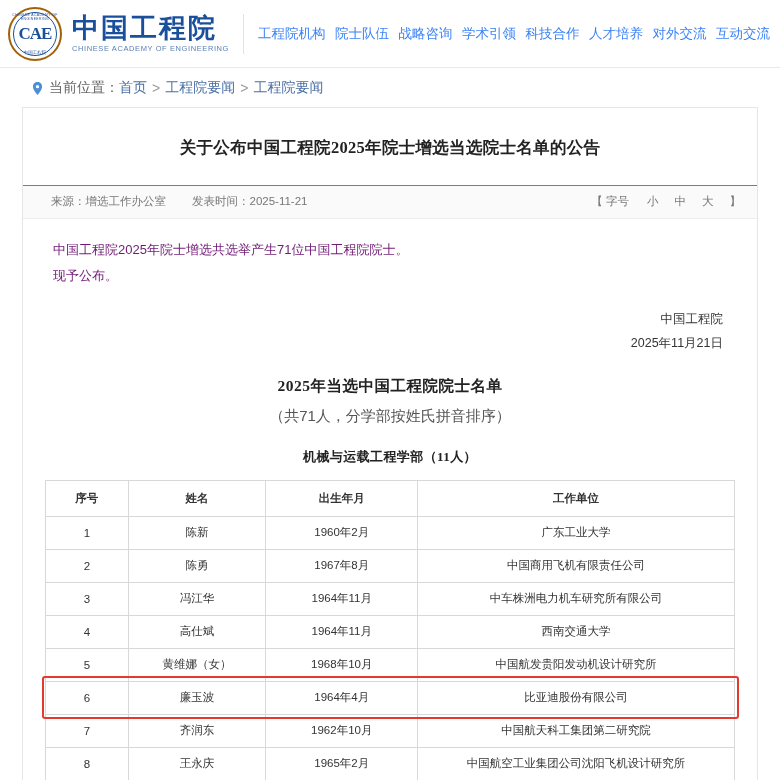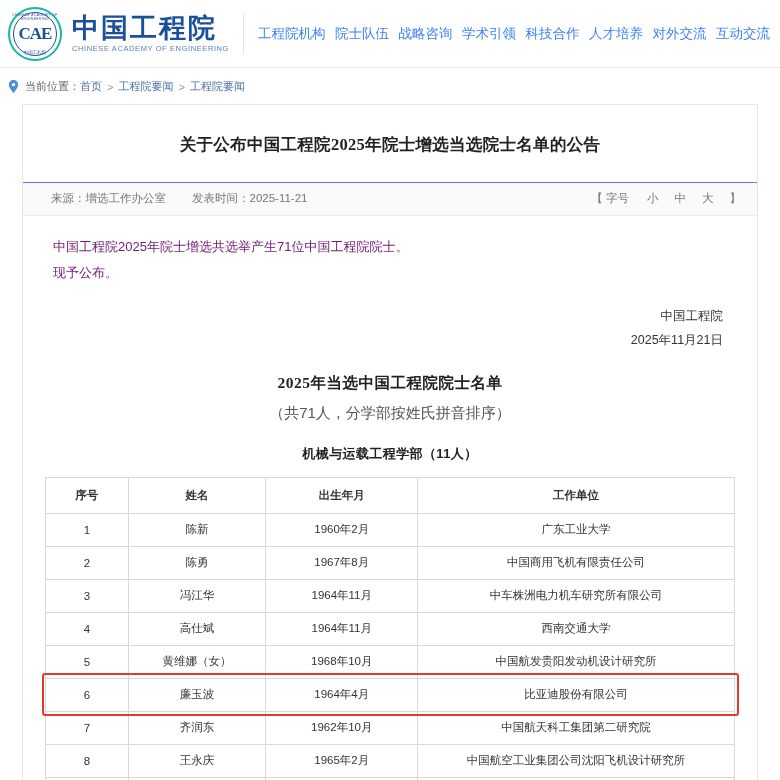--- a/index.html
+++ b/index.html
@@ -19,21 +19,21 @@
     display: flex;
     align-items: center;
     padding: 0 6px 0 4px;
     background: #ffffff;
     border-bottom: 1px solid #e9e9e9;
   }
   .logo-badge {
     width: 54px;
     height: 54px;
     border-radius: 50%;
-    border: 2px solid #14b8a6;
+    border: 2px solid #a16207;
     display: flex;
     align-items: center;
     justify-content: center;
     flex: 0 0 auto;
     position: relative;
     background: #fff;
     margin-left: 4px;
   }
   .logo-badge .ring {
     position: absolute;
@@ -102,24 +102,24 @@
   .nav-item {
     font-size: 13.5px;
     color: #3b82f6;
     white-space: nowrap;
     padding: 4px 2px;
     cursor: pointer;
   }
 
   
   .crumb-wrap {
-    padding: 11px 0 10px 8px;
-    display: flex;
-    align-items: center;
-    font-size: 11px;
+    padding: 11px 0 10px 32px;
+    display: flex;
+    align-items: center;
+    font-size: 14px;
     color: #666;
     background: #fff;
   }
   .pin-icon {
     width: 11px;
     height: 13px;
     margin-right: 6px;
     flex: 0 0 auto;
   }
   .crumb-wrap .sep { margin: 0 5px; color: #999; }
@@ -196,20 +196,21 @@
     margin-top: 10px;
   }
   .dept-title {
     text-align: center;
     font-size: 13px;
     font-weight: bold;
     color: #222;
     margin-top: 22px;
     margin-bottom: 14px;
     letter-spacing: .4px;
+    font-family: Liberation Serif, serif;
   }
 
   
   .tbl-wrap { padding: 0 22px; position: relative; }
   table.names {
     width: 100%;
     border-collapse: collapse;
     font-size: 11.5px;
     color: #333;
   }

